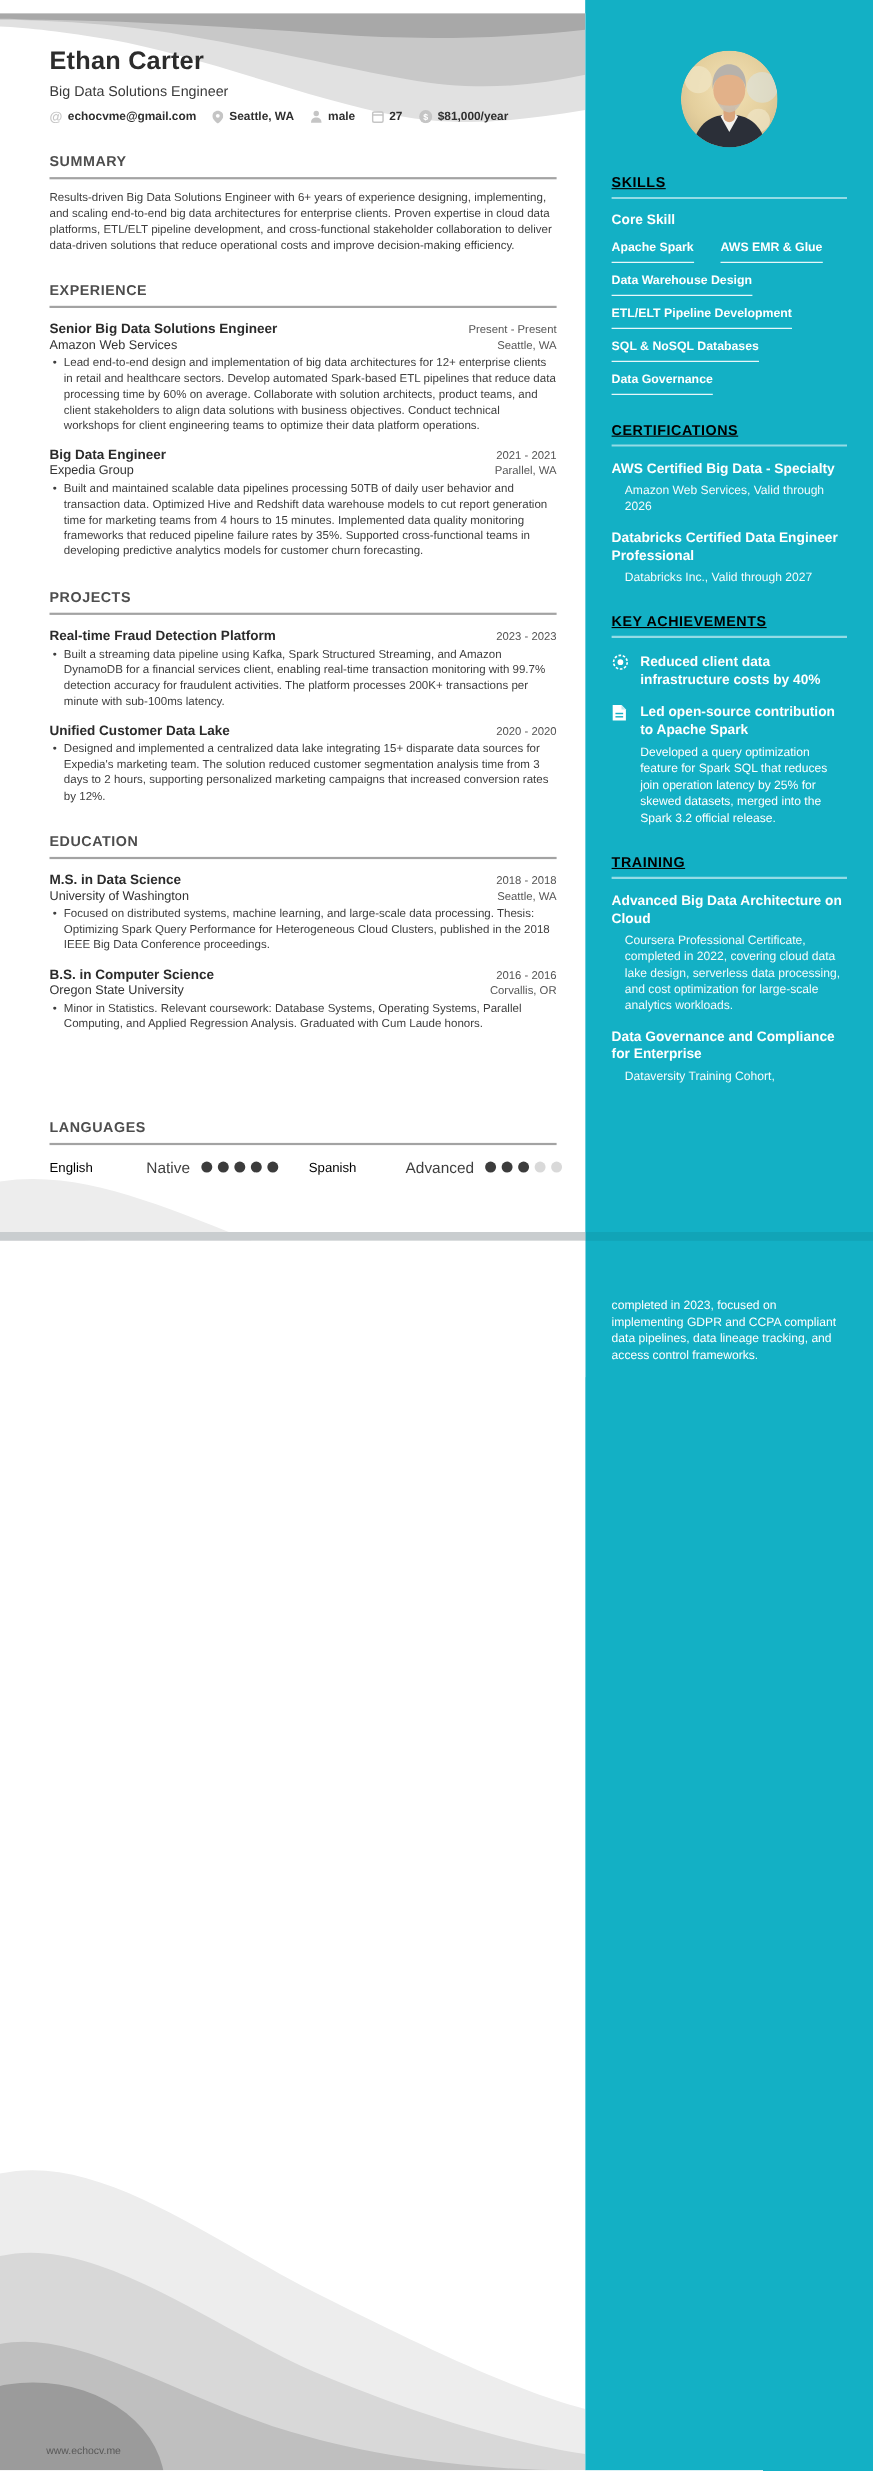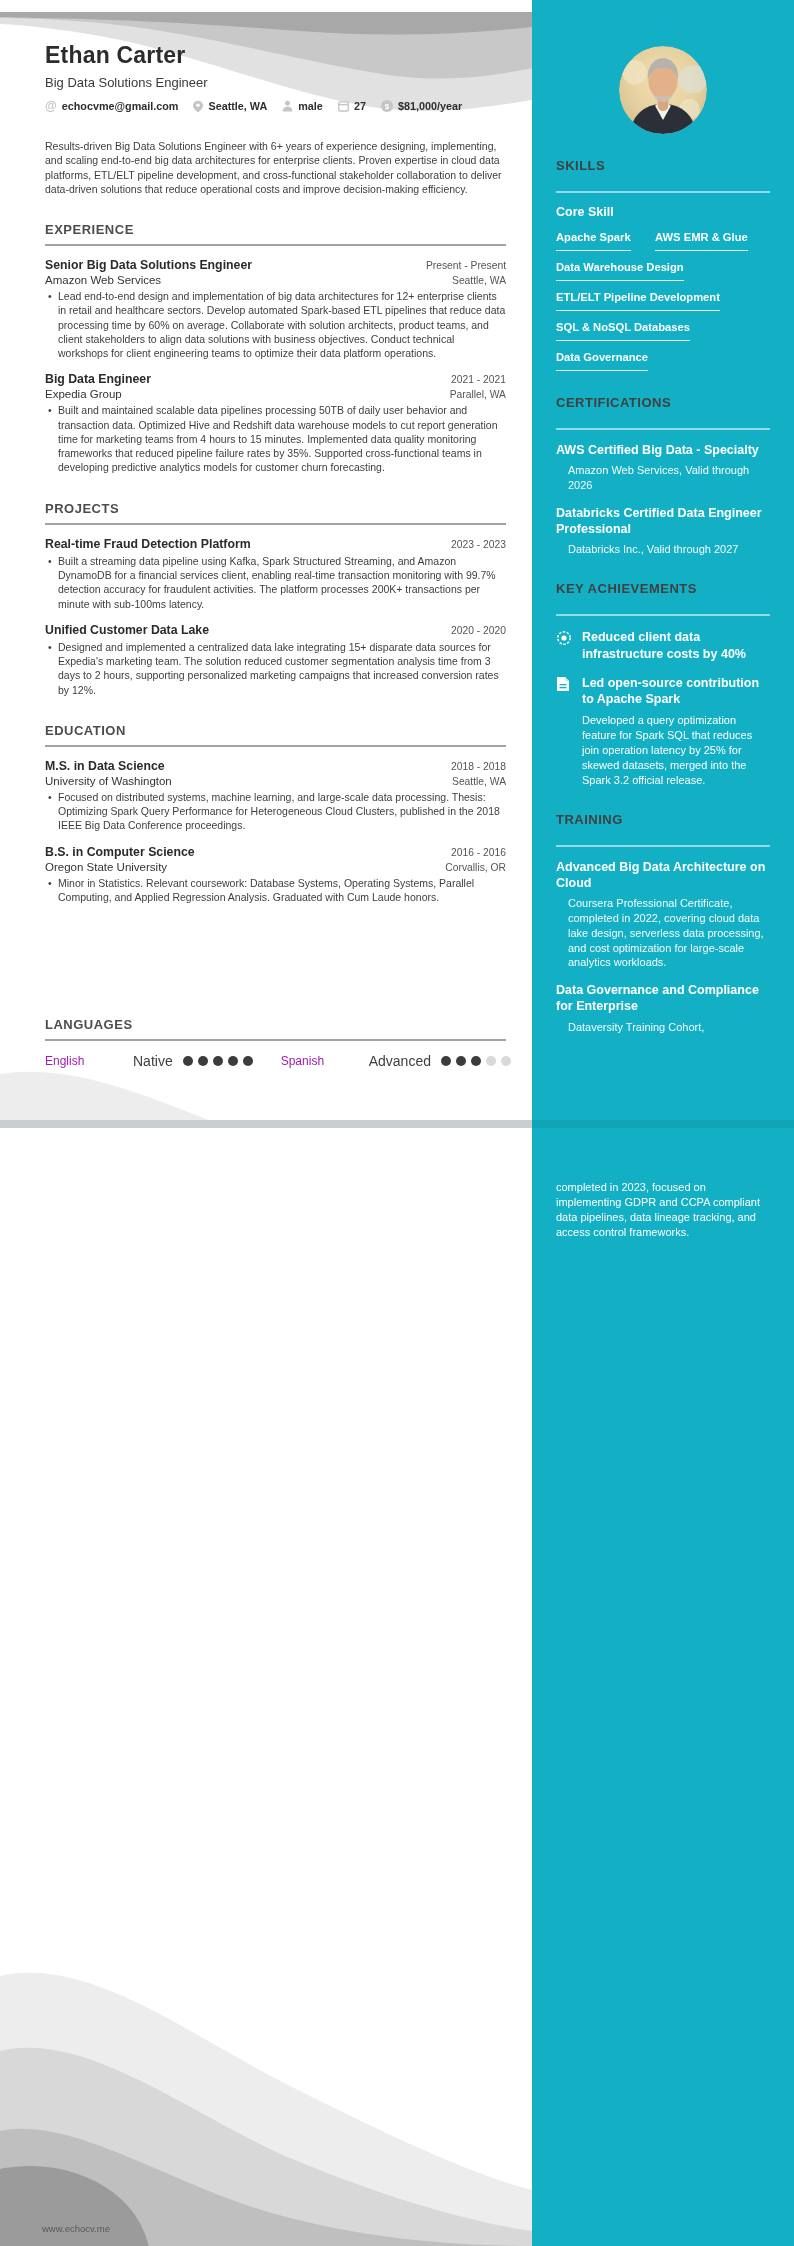--- a/index.html
+++ b/index.html
@@ -6,22 +6,22 @@
   html,body { background:#fff; }
   body { font-family:"Liberation Sans","DejaVu Sans",sans-serif; }
   .canvas { position:relative; width:794px; height:2246px; background:#fff; overflow:hidden; margin:0 auto; }
 
   
   .teal-col { position:absolute; left:532px; top:0; width:262px; height:2246px; background:#13b0c5; color:#fff; }
   .teal-inner { padding:0 24px; }
   .photo-wrap { display:flex; justify-content:center; padding-top:46px; }
   .photo { width:88px; height:88px; border-radius:50%; overflow:hidden; display:block; }
   .sb-section { margin-top:24px; }
-  .sb-heading { font-size:13px; font-weight:700; letter-spacing:0.5px; color:#404040;
-                border-bottom:2px solid rgba(255,255,255,0.55); padding-bottom:18px; }
+  .sb-heading { font-size:13px; font-weight:700; letter-spacing:0.5px; color:#000000;
+                border-bottom:2px solid rgba(255,255,255,0.55); padding-bottom:6px;text-decoration:underline; }
   .sb-sub { margin-top:12px; font-size:12.5px; font-weight:700; }
   .skill-list { margin-top:2px; }
   .skill-item { display:inline-block; font-size:11.2px; font-weight:700; margin-top:10px; margin-right:20px;
                 padding-bottom:7px; border-bottom:1.5px solid rgba(255,255,255,0.9); }
   .sb-entry { margin-top:12px; }
   .sb-entry-title { font-size:12.5px; font-weight:700; line-height:1.3; }
   .sb-entry-detail { margin-top:5px; font-size:11px; line-height:1.35; color:rgba(255,255,255,0.96);margin-left:12px; }
   .ach-item { display:flex; margin-top:13px; }
   .ach-icon { width:26px; flex:0 0 26px; padding-top:1px; }
   .ach-body { flex:1; }
@@ -58,21 +58,21 @@
   .entry-title { font-size:12.3px; font-weight:700; color:#2b2b2b; }
   .entry-meta { font-size:10.3px; color:#555; white-space:nowrap; }
   .entry-row2 { display:flex; justify-content:space-between; align-items:baseline; margin-top:2px; }
   .entry-company { font-size:11.5px; color:#333; }
   .bullet { display:flex; margin-top:3px; font-size:10.5px; line-height:1.36; color:#3e3e3e; }
   .bullet .dot { width:13px; flex:0 0 13px; text-align:left; padding-left:3px; }
   .bullet .btxt { flex:1; }
 
   .lang-block { position:absolute; left:45px; right:26px; top:1005px; }
   .lang-row { display:flex; align-items:center; margin-top:12px; }
-  .lang-name { font-size:12px; color:#a21caf; width:88px; }
+  .lang-name { font-size:12px; color:#000000; width:88px; }
   .lang-level { font-size:14px; color:#3f3f3f; margin-right:10px; }
   .lang-dots { display:flex; gap:5px; margin-right:28px; }
   .lang-dots .d { width:10px; height:10px; border-radius:50%; }
   .d-on { background:#3c3c3c; }
   .d-off { background:#d9d9d9; }
   .lang-half { display:flex; align-items:center; flex:1; }
 
   .footer-url { position:absolute; left:42px; bottom:12px; font-size:9.5px; color:#595959; }
 </style>
 </head>
@@ -237,20 +237,21 @@
             <svg width="12" height="12" viewBox="0 0 12 12">
                 <circle cx="6" cy="6" r="6" fill="currentColor"></circle>
                 <text x="6" y="8.8" text-anchor="middle" font-size="8" font-family="Liberation Sans, sans-serif" font-weight="bold" fill="#fff">$</text>
               </svg>
           </span>
           <span>$81,000/year</span>
         </span>
       </div>
 
       <div class="section">
+        <div class="l-heading">SUMMARY</div>
         <div class="summary-text">Results-driven Big Data Solutions Engineer with 6+ years of experience designing, implementing, and scaling end-to-end big data architectures for enterprise clients. Proven expertise in cloud data platforms, ETL/ELT pipeline development, and cross-functional stakeholder collaboration to deliver data-driven solutions that reduce operational costs and improve decision-making efficiency.</div>
       </div>
 
       <div class="section">
         <div class="l-heading">EXPERIENCE</div>
 
         <div class="entry">
           <div class="entry-row">
             <span class="entry-title">Senior Big Data Solutions Engineer</span>
             <span class="entry-meta">Present - Present</span>

